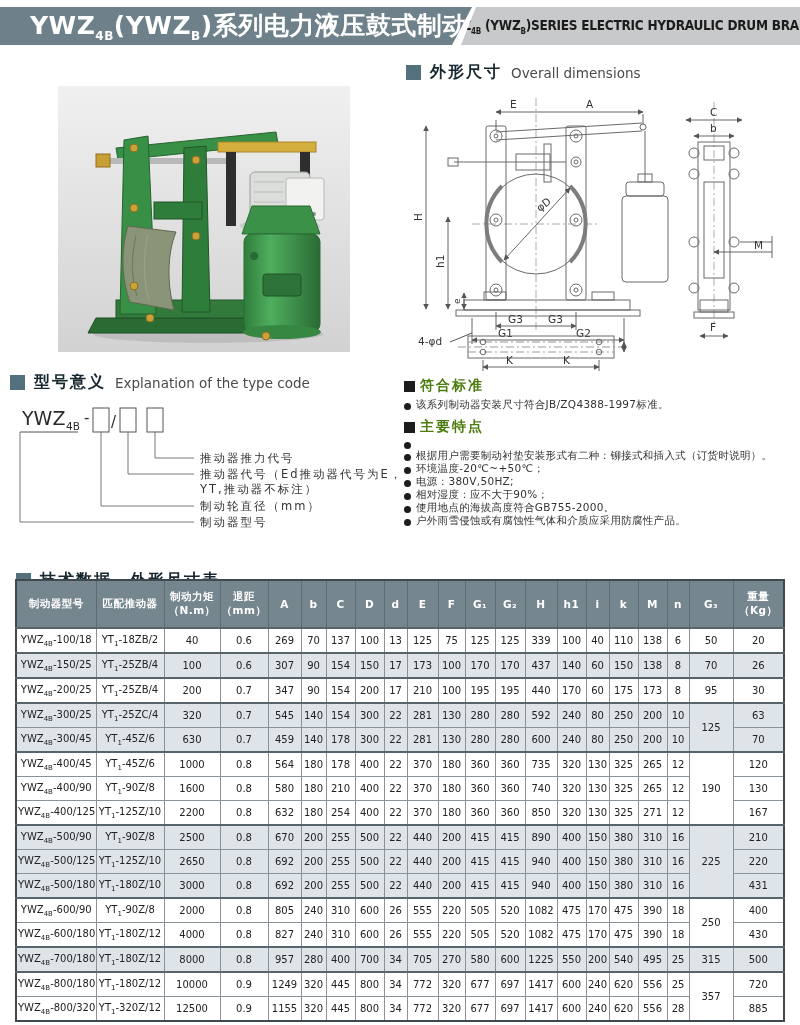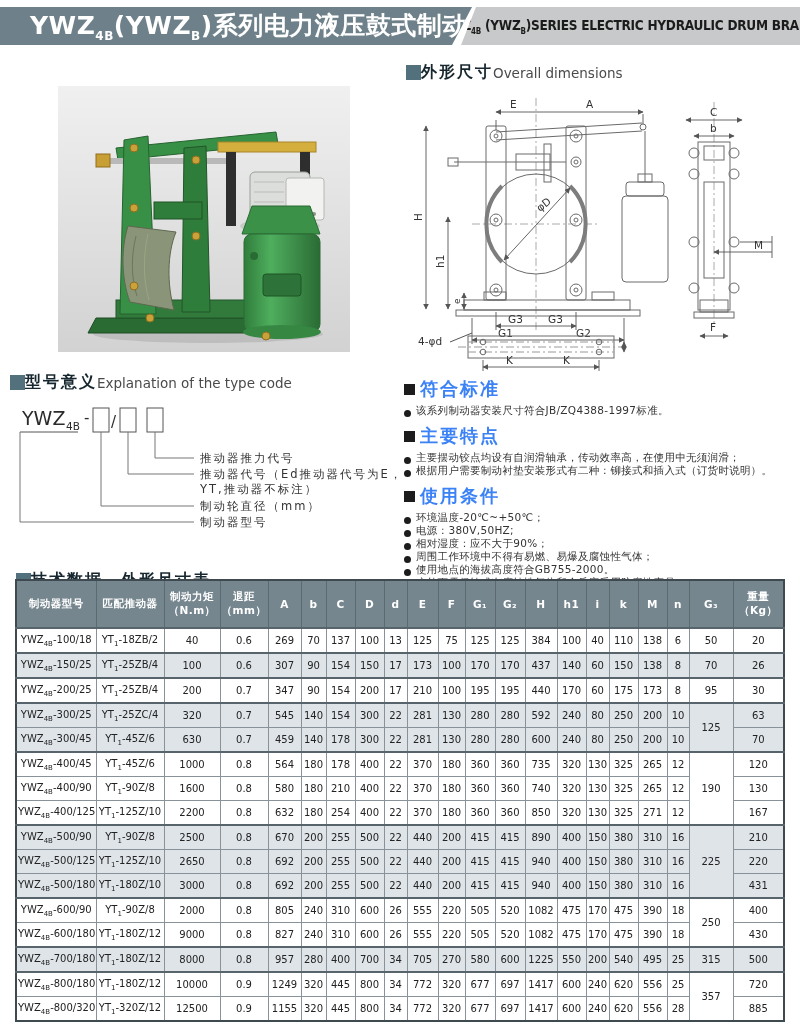--- a/index.html
+++ b/index.html
@@ -11,31 +11,31 @@
              display:flex;align-items:center;padding-left:30px;box-sizing:border-box;}
   .band-title{color:#fff;font-weight:bold;font-size:25px;white-space:nowrap;letter-spacing:.5px;}
   .band-title sub{font-size:12px;}
   .band-light{position:absolute;left:456px;top:7px;width:344px;height:38px;background:#c8c9ca;
               clip-path:polygon(20px 0,100% 0,100% 100%,5px 100%);
               display:flex;align-items:center;justify-content:center;}
   .band-en{font-weight:bold;font-size:13.5px;color:#1b1b1b;white-space:nowrap;
            transform:scaleX(.9);letter-spacing:-.3px;}
   .band-en sub{font-size:8px;}
   
-  .sec-h{display:flex;align-items:center;}
+  .sec-h{display:flex;align-items:center;gap:9px;}
   .sec-sq{width:15px;height:15px;background:#53707d;flex:0 0 auto;}
   .sec-zh{font-size:16px;font-weight:bold;color:#17272f;letter-spacing:2px;}
   .sec-en{font-size:13.5px;color:#4a4a4a;}
   
   .txtcol{position:absolute;left:404px;top:370px;width:394px;}
   .mini-h{display:flex;align-items:center;gap:5px;margin:7px 0 3px 0;}
   .mini-sq{width:11px;height:11px;background:#1c1c1c;flex:0 0 auto;}
-  .mini-t{font-size:18px;font-weight:bold;color:#3b82f6;letter-spacing:2px;}
+  .mini-t{font-size:14px;font-weight:bold;color:#4d7c0f;letter-spacing:2px;}
   ul.blist{list-style:none;margin:0;padding:0;}
-  ul.blist li{display:flex;gap:5px;font-size:10.5px;color:#333;line-height:13px;align-items:flex-end;letter-spacing:.3px;}
+  ul.blist li{display:flex;gap:5px;font-size:10.5px;color:#333;line-height:13px;align-items:center;letter-spacing:.3px;}
   .dot{width:7px;height:7px;border-radius:50%;background:#1c1c1c;flex:0 0 auto;margin-top:3px;}
   
   .photo{position:absolute;left:58px;top:86px;width:292px;height:266px;}
   .sec-dims{position:absolute;left:406px;top:62px;}
   .drawing{position:absolute;left:398px;top:90px;width:402px;height:282px;}
   .typecode-h{position:absolute;left:10px;top:372px;}
   .typecode-svg{position:absolute;left:8px;top:394px;width:392px;height:158px;}
   .tbl-h{position:absolute;left:16px;top:570px;}
   
   .tblwrap{position:absolute;left:15px;top:579px;}
@@ -299,48 +299,39 @@
         </li>
     </ul>
 
     <div class="mini-h">
       <div class="mini-sq"></div>
       <span class="mini-t">主要特点</span>
     </div>
     <ul class="blist">
       <li>
           <span class="dot"></span>
-          <span>主要摆动铰点均设有自润滑轴承，传动效率高，在使用中无须润滑；</span>
         </li>
       <li>
           <span class="dot"></span>
           <span>根据用户需要制动衬垫安装形式有二种：铆接式和插入式（订货时说明）。</span>
         </li>
     </ul>
 
-    <div class="mini-h">
-      <div class="mini-sq"></div>
-      <span class="mini-t">使用条件</span>
-    </div>
     <ul class="blist">
       <li>
           <span class="dot"></span>
           <span>环境温度-20℃~+50℃；</span>
         </li>
       <li>
           <span class="dot"></span>
           <span>电源：380V,50HZ;</span>
         </li>
       <li>
           <span class="dot"></span>
           <span>相对湿度：应不大于90%；</span>
-        </li>
-      <li>
-          <span class="dot"></span>
-          <span>周围工作环境中不得有易燃、易爆及腐蚀性气体；</span>
         </li>
       <li>
           <span class="dot"></span>
           <span>使用地点的海拔高度符合GB755-2000。</span>
         </li>
       <li>
           <span class="dot"></span>
           <span>户外雨雪侵蚀或有腐蚀性气体和介质应采用防腐性产品。</span>
         </li>
     </ul>
@@ -454,21 +445,21 @@
             <td>0.6</td>
             <td>269</td>
             <td>70</td>
             <td>137</td>
             <td>100</td>
             <td>13</td>
             <td>125</td>
             <td>75</td>
             <td>125</td>
             <td>125</td>
-            <td>384</td>
+            <td>339</td>
             <td>100</td>
             <td>40</td>
             <td>110</td>
             <td>138</td>
             <td>6</td>
             <td rowspan="1">50</td>
             <td>20</td>
           </tr>
           <tr class="shade grp">
             <td>YWZ<sub>4B</sub>-150/25</td>
@@ -714,21 +705,21 @@
             <td>170</td>
             <td>475</td>
             <td>390</td>
             <td>18</td>
             <td rowspan="2">250</td>
             <td>400</td>
           </tr>
           <tr>
             <td>YWZ<sub>4B</sub>-600/180</td>
             <td>YT<sub>1</sub>-180Z/12</td>
-            <td>9000</td>
+            <td>4000</td>
             <td>0.8</td>
             <td>827</td>
             <td>240</td>
             <td>310</td>
             <td>600</td>
             <td>26</td>
             <td>555</td>
             <td>220</td>
             <td>505</td>
             <td>520</td>

